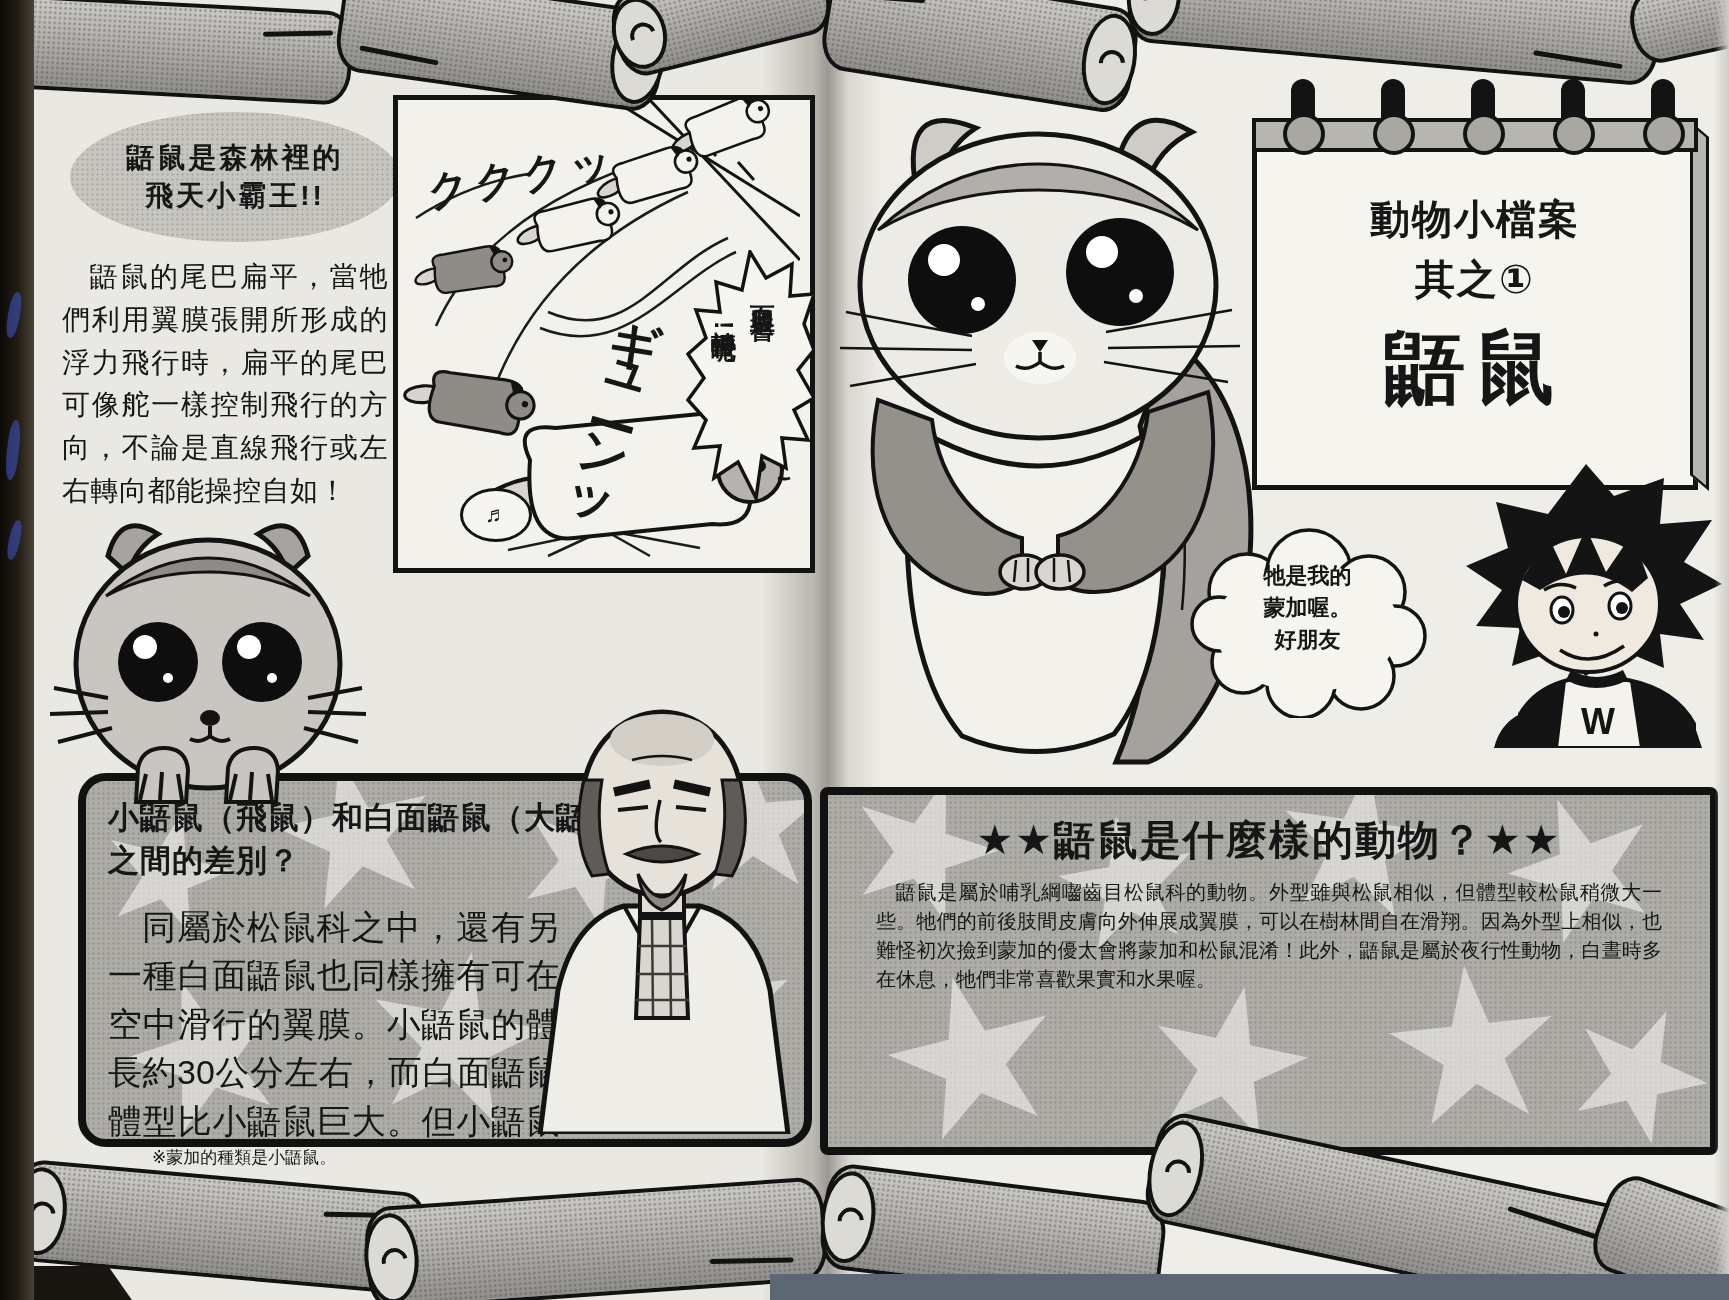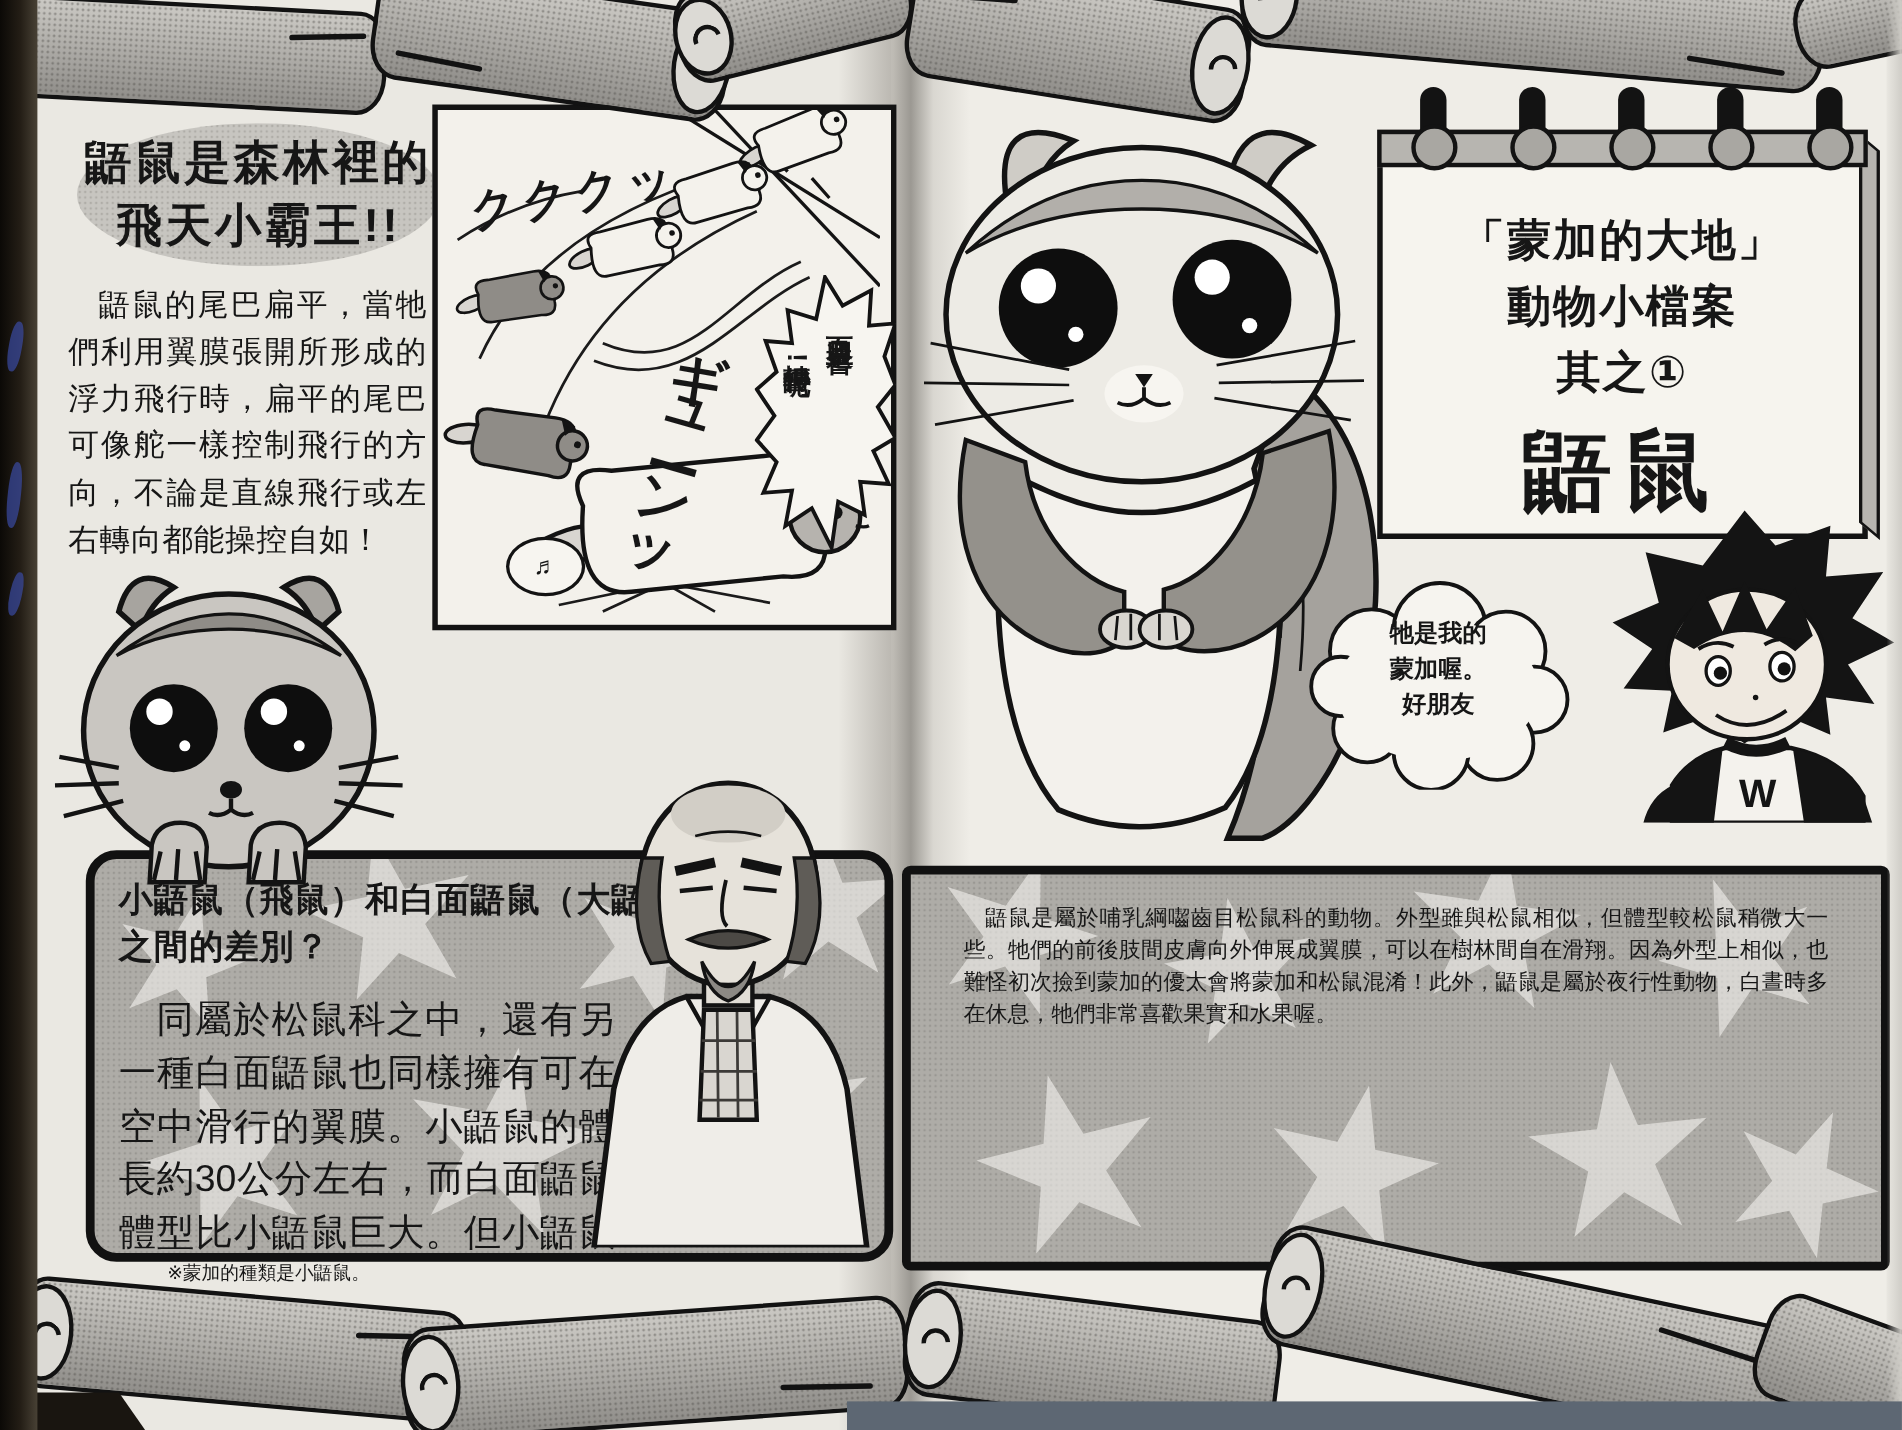--- a/index.html
+++ b/index.html
@@ -26,21 +26,21 @@
   .log .cap{position:absolute;top:3px;bottom:3px;width:46px;background:#dcdad5;border:4px solid #121212;border-radius:50%;}
   .cap-l{left:-6px;} .cap-r{right:-6px;}
   .log .swirl{position:absolute;top:50%;left:50%;width:18px;height:18px;margin:-10px 0 0 -10px;
         border:4px solid #121212;border-radius:50%;border-color:#121212 transparent transparent #121212;transform:rotate(35deg);}
   .log .crack{position:absolute;background:#121212;height:5px;border-radius:3px;}
 
   
   .title-oval{left:70px;top:112px;width:330px;height:130px;border-radius:50%;
       background:radial-gradient(rgba(120,118,112,.30) 1px,transparent 1.4px) 0 0/5px 5px,#c7c5c0;
       display:flex;flex-direction:column;align-items:center;justify-content:center;z-index:3;}
-  .title-oval div{font-size:42px;font-weight:900;letter-spacing:3px;line-height:1.35;}
+  .title-oval div{font-size:28px;font-weight:900;letter-spacing:3px;line-height:1.35;}
   .intro{left:62px;top:256px;width:326px;font-size:28px;line-height:1.53;text-indent:1em;
          letter-spacing:.5px;z-index:3;text-align:justify;}
 
   
   .panel{left:393px;top:95px;width:412px;height:468px;background:#f3f1eb;border:5px solid #131313;z-index:3;}
   .sfx-kuku{left:28px;top:48px;font-size:42px;font-weight:900;transform:rotate(-10deg);letter-spacing:5px;z-index:4;}
   .sfx-gyun{left:188px;top:178px;font-size:50px;font-weight:900;writing-mode:vertical-rl;
             transform:rotate(16deg);letter-spacing:4px;z-index:4;}
   .burst-wrap{right:-4px;top:150px;width:128px;height:250px;z-index:5;}
   .burst-text{position:absolute;left:22px;top:36px;display:flex;flex-direction:row-reverse;gap:6px;}
@@ -257,21 +257,20 @@
 
   <div class="abs sign">
     <div class="sign-3d"></div>
     <div class="sign-bar"></div>
     <div class="ring" style="left:34px;"></div>
     <div class="ring" style="left:124px;"></div>
     <div class="ring" style="left:214px;"></div>
     <div class="ring" style="left:304px;"></div>
     <div class="ring" style="left:394px;"></div>
     <div class="sign-text">
-      <div class="l">「蒙加的大地」</div>
       <div class="l">動物小檔案</div>
       <div class="l">其之①</div>
       <div class="big">鼯鼠</div>
     </div>
   </div>
 
   <div class="abs cloud-wrap">
     <svg width="245" height="192" viewBox="0 0 245 192">
       <g fill="#f6f4ef" stroke="#131313" stroke-width="3.5">
         <circle cx="62" cy="66" r="38"></circle>
@@ -318,20 +317,21 @@
   <div class="abs infobox box-right">
     <div class="star" style="left:20px;top:-20px;width:150px;height:150px;transform:rotate(18deg);"></div>
     <div class="star" style="left:230px;top:20px;width:140px;height:140px;transform:rotate(-10deg);"></div>
     <div class="star" style="left:450px;top:-30px;width:160px;height:160px;transform:rotate(8deg);"></div>
     <div class="star" style="left:680px;top:0px;width:150px;height:150px;transform:rotate(-20deg);"></div>
     <div class="star" style="left:60px;top:180px;width:170px;height:170px;transform:rotate(-14deg);"></div>
     <div class="star" style="left:320px;top:190px;width:160px;height:160px;transform:rotate(12deg);"></div>
     <div class="star" style="left:560px;top:170px;width:170px;height:170px;transform:rotate(-6deg);"></div>
     <div class="star" style="left:740px;top:210px;width:140px;height:140px;transform:rotate(24deg);"></div>
     <div class="box-pad">
+      <div class="h-right">★★鼯鼠是什麼樣的動物？★★</div>
       <div class="b-right">鼯鼠是屬於哺乳綱囓齒目松鼠科的動物。外型雖與松鼠相似，但體型較松鼠稍微大一些。牠們的前後肢間皮膚向外伸展成翼膜，可以在樹林間自在滑翔。因為外型上相似，也難怪初次撿到蒙加的優太會將蒙加和松鼠混淆！此外，鼯鼠是屬於夜行性動物，白晝時多在休息，牠們非常喜歡果實和水果喔。</div>
     </div>
   </div>
 
   <div class="abs log" style="left:-28px;top:2px;width:372px;height:86px;transform:rotate(3deg);">
     <div class="cap cap-l">
         <div class="swirl"></div>
       </div>
     <div class="crack" style="right:16px;top:18px;width:70px;transform:rotate(-4deg);"></div>
   </div>

